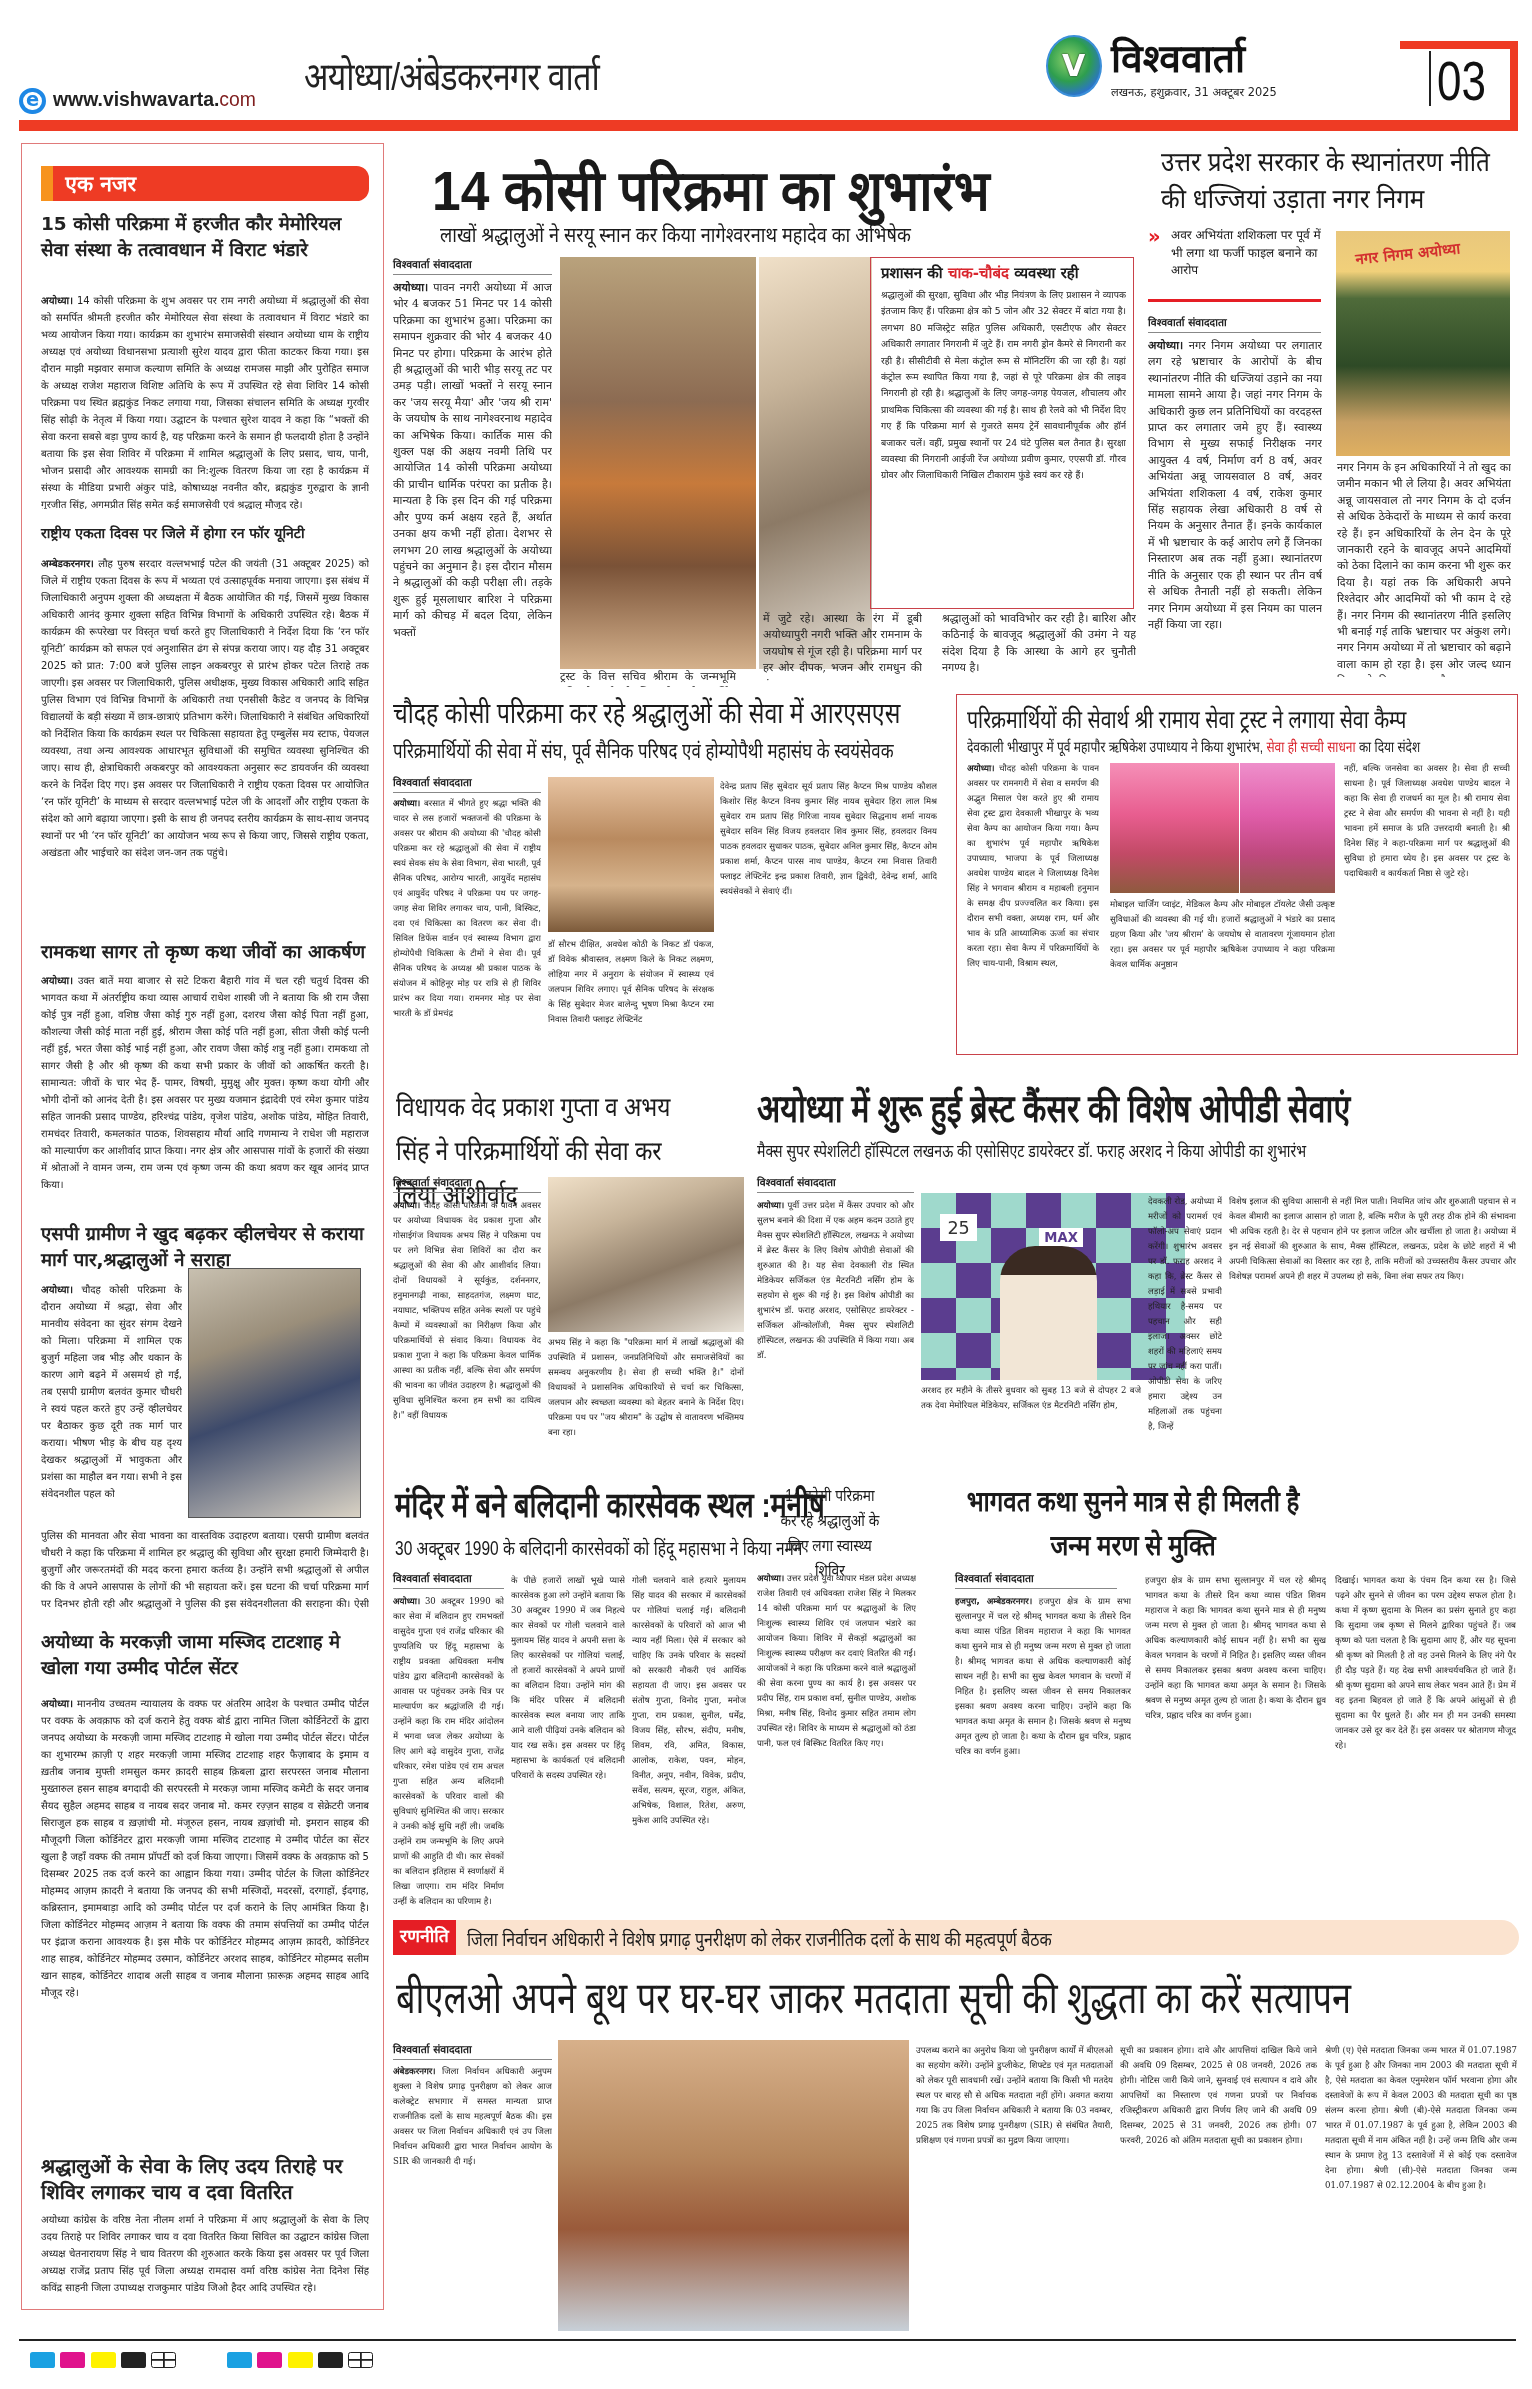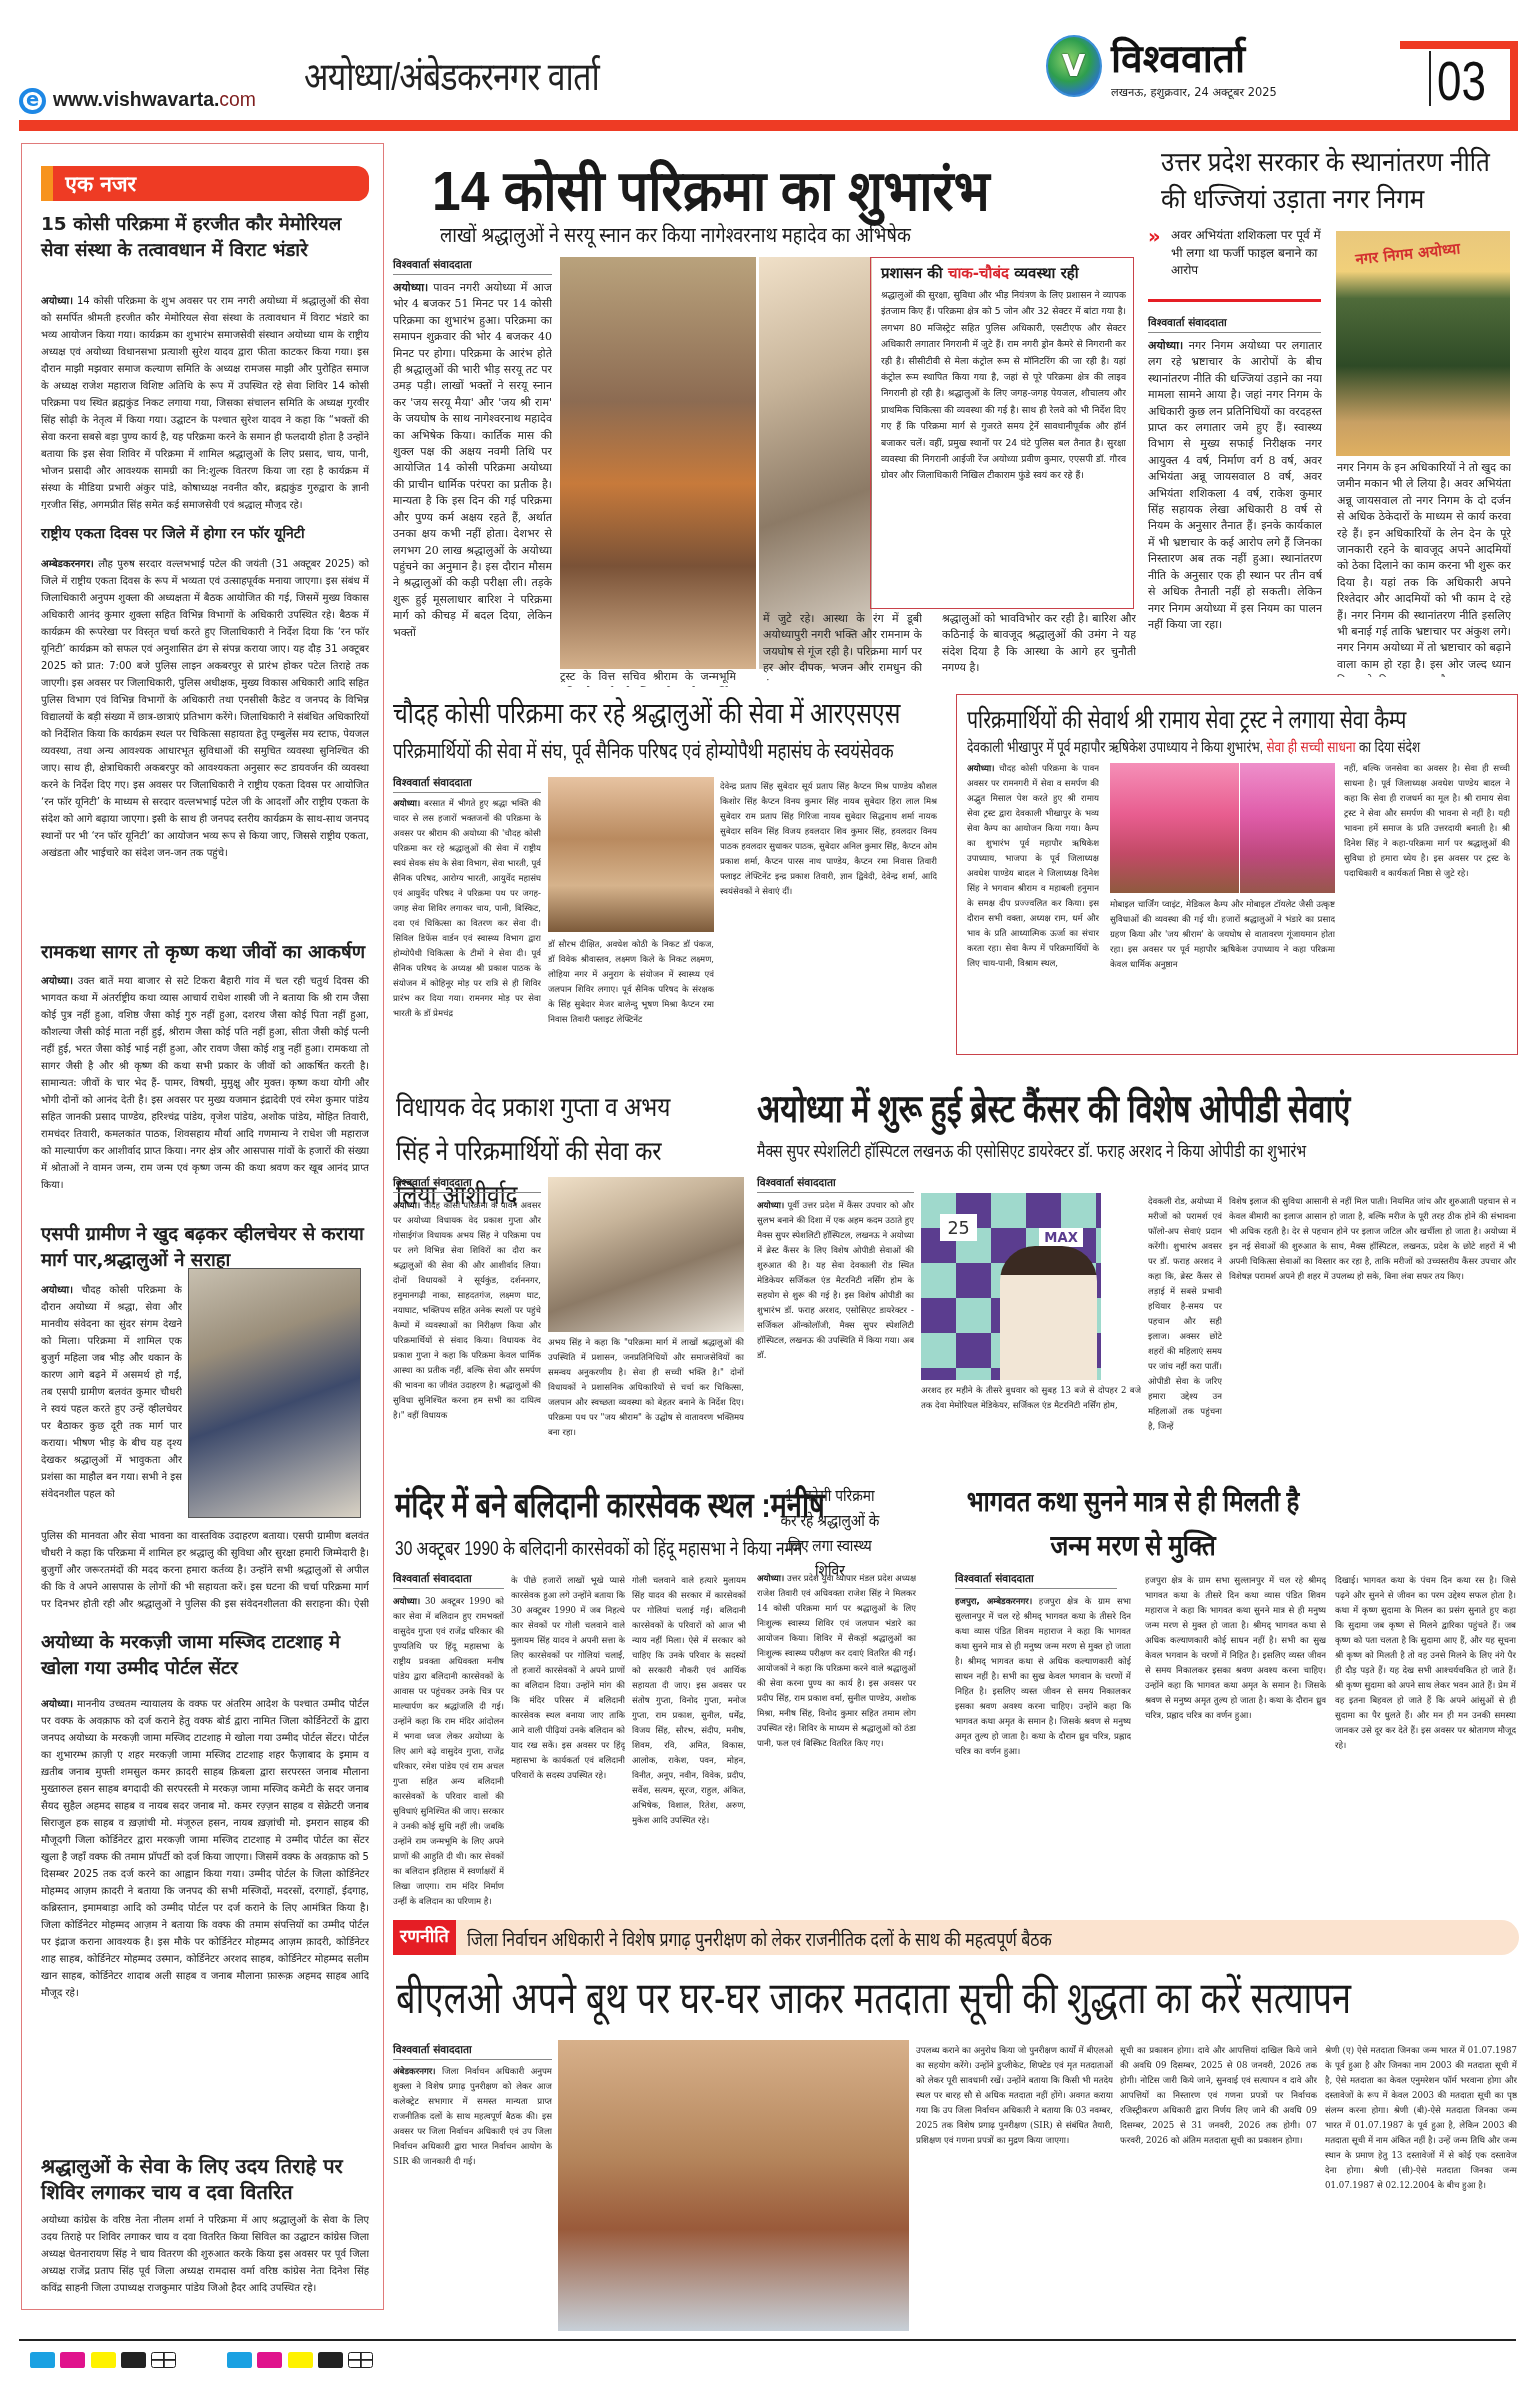--- a/index.html
+++ b/index.html
@@ -62,21 +62,21 @@
 </head>
 <body>
 
 <div class="abs ie-icon">e</div>
 <div class="abs site-url"><span>www.vishwavarta.</span><span class="dom">com</span></div>
 <div class="abs section-title">अयोध्या/अंबेडकरनगर वार्ता</div>
 <div class="abs brand-logo">
     <span>V</span>
   </div>
 <div class="abs brand-name">विश्ववार्ता</div>
-<div class="abs brand-date">लखनऊ,   हशुक्रवार, 24 अक्टूबर 2025</div>
+<div class="abs brand-date">लखनऊ,   हशुक्रवार, 31 अक्टूबर 2025</div>
 <div class="abs" id="page-box"></div>
 <div class="abs" id="page-num-divider"></div>
 <div class="abs page-number">03</div>
 <div class="abs" id="masthead-rule"></div>
 
 <div class="abs" id="sidebar"></div>
 <div class="abs ek-nazar">
     <span>एक नजर</span>
   </div>
 
@@ -144,21 +144,21 @@
 <div class="headline" style="left:396px;top:1085px;width:343px;font-size:26.4px;white-space:normal;line-height:44px;font-weight:normal;transform:scaleX(0.86);">विधायक वेद प्रकाश गुप्ता व अभय सिंह ने परिक्रमार्थियों की सेवा कर लिया आशीर्वाद</div>
 <div class="byline" style="left:393px;top:1175px;width:148px;">विश्ववार्ता संवाददाता</div>
 <div class="body" style="left:393px;top:1198px;width:148px;height:277px;font-size:8.5px;line-height:15px;"><b>अयोध्या।</b> <span>चौदह कोसी परिक्रमा के पावन अवसर पर अयोध्या विधायक वेद प्रकाश गुप्ता और गोसाईगंज विधायक अभय सिंह ने परिक्रमा पथ पर लगे विभिन्न सेवा शिविरों का दौरा कर श्रद्धालुओं की सेवा की और आशीर्वाद लिया। दोनों विधायकों ने सूर्यकुंड, दर्शननगर, हनुमानगढ़ी नाका, साहदतगंज, लक्ष्मण घाट, नयाघाट, भक्तिपथ सहित अनेक स्थलों पर पहुंचे कैम्पों में व्यवस्थाओं का निरीक्षण किया और परिक्रमार्थियों से संवाद किया। विधायक वेद प्रकाश गुप्ता ने कहा कि परिक्रमा केवल धार्मिक आस्था का प्रतीक नहीं, बल्कि सेवा और समर्पण की भावना का जीवंत उदाहरण है। श्रद्धालुओं की सुविधा सुनिश्चित करना हम सभी का दायित्व है।" वहीं विधायक</span></div>
 <div class="photo crowd2" style="left:548px;top:1177px;width:196px;height:155px;"></div>
 <div class="body" style="left:548px;top:1335px;width:196px;height:139px;font-size:8.5px;line-height:15px;">अभय सिंह ने कहा कि "परिक्रमा मार्ग में लाखों श्रद्धालुओं की उपस्थिति में प्रशासन, जनप्रतिनिधियों और समाजसेवियों का समन्वय अनुकरणीय है। सेवा ही सच्ची भक्ति है।" दोनों विधायकों ने प्रशासनिक अधिकारियों से चर्चा कर चिकित्सा, जलपान और स्वच्छता व्यवस्था को बेहतर बनाने के निर्देश दिए। परिक्रमा पथ पर "जय श्रीराम" के उद्घोष से वातावरण भक्तिमय बना रहा।</div>
 
 <div class="headline" style="left:757px;top:1080px;font-size:39px;transform:scaleX(0.78);">अयोध्या में शुरू हुई ब्रेस्ट कैंसर की विशेष ओपीडी सेवाएं</div>
 <div class="subhead" style="left:757px;top:1138px;font-size:17.6px;transform:scaleX(0.8);">मैक्स सुपर स्पेशलिटी हॉस्पिटल लखनऊ की एसोसिएट डायरेक्टर डॉ. फराह अरशद ने किया ओपीडी का शुभारंभ</div>
 <div class="byline" style="left:757px;top:1175px;width:157px;">विश्ववार्ता संवाददाता</div>
 <div class="body" style="left:757px;top:1198px;width:157px;height:280px;font-size:8.5px;line-height:15px;"><b>अयोध्या।</b> <span>पूर्वी उत्तर प्रदेश में कैंसर उपचार को और सुलभ बनाने की दिशा में एक अहम कदम उठाते हुए मैक्स सुपर स्पेशलिटी हॉस्पिटल, लखनऊ ने अयोध्या में ब्रेस्ट कैंसर के लिए विशेष ओपीडी सेवाओं की शुरुआत की है। यह सेवा देवकाली रोड स्थित मेडिकेयर सर्जिकल एंड मैटरनिटी नर्सिंग होम के सहयोग से शुरू की गई है। इस विशेष ओपीडी का शुभारंभ डॉ. फराह अरशद, एसोसिएट डायरेक्टर - सर्जिकल ऑन्कोलॉजी, मैक्स सुपर स्पेशलिटी हॉस्पिटल, लखनऊ की उपस्थिति में किया गया। अब डॉ.</span></div>
-<div class="photo maxbg" style="left:921px;top:1193px;width:180px;height:187px;">
+<div class="photo maxbg" style="left:921px;top:1193px;width:264px;height:187px;">
   <span style="position:absolute;left:19.4px;top:21px;background:#fff;padding:3.5px 7px;font-size:17.6px;color:#333;">25</span>
   <span style="position:absolute;left:118px;top:35px;background:#fff;padding:1.8px 5.3px;font-size:13.2px;font-weight:bold;color:#5b3d8f;">MAX</span>
   <div style="position:absolute;left:79px;top:53px;width:97px;height:134px;background:linear-gradient(#3a2a22 0 22%,#f2e6d6 22%);border-radius:35px 35px 0 0;"></div>
 </div>
 <div class="body" style="left:921px;top:1383px;width:220px;height:95px;font-size:8.5px;line-height:15px;">अरशद हर महीने के तीसरे बुधवार को सुबह 13 बजे से दोपहर 2 बजे तक देवा मेमोरियल मेडिकेयर, सर्जिकल एंड मैटरनिटी नर्सिंग होम,</div>
 <div class="body" style="left:1148px;top:1194px;width:74px;height:284px;font-size:8.5px;line-height:15px;">देवकली रोड, अयोध्या में मरीजों को परामर्श एवं फॉलो-अप सेवाएं प्रदान करेंगी। शुभारंभ अवसर पर डॉ. फराह अरशद ने कहा कि, ब्रेस्ट कैंसर से लड़ाई में सबसे प्रभावी हथियार है-समय पर पहचान और सही इलाज। अक्सर छोटे शहरों की महिलाएं समय पर जांच नहीं करा पातीं। ओपीडी सेवा के जरिए हमारा उद्देश्य उन महिलाओं तक पहुंचना है, जिन्हें</div>
 <div class="body" style="left:1229px;top:1194px;width:287px;height:284px;font-size:8.5px;line-height:15px;">विशेष इलाज की सुविधा आसानी से नहीं मिल पाती। नियमित जांच और शुरुआती पहचान से न केवल बीमारी का इलाज आसान हो जाता है, बल्कि मरीज के पूरी तरह ठीक होने की संभावना भी अधिक रहती है। देर से पहचान होने पर इलाज जटिल और खर्चीला हो जाता है। अयोध्या में इन नई सेवाओं की शुरुआत के साथ, मैक्स हॉस्पिटल, लखनऊ, प्रदेश के छोटे शहरों में भी अपनी चिकित्सा सेवाओं का विस्तार कर रहा है, ताकि मरीजों को उच्चस्तरीय कैंसर उपचार और विशेषज्ञ परामर्श अपने ही शहर में उपलब्ध हो सके, बिना लंबा सफर तय किए।</div>
 
 <div class="headline" style="left:395px;top:1480px;font-size:35px;transform:scaleX(0.78);">मंदिर में बने बलिदानी कारसेवक स्थल :मनीष</div>
 <div class="subhead" style="left:395px;top:1534px;font-size:19.4px;transform:scaleX(0.8);">30 अक्टूबर 1990 के बलिदानी कारसेवकों को हिंदू महासभा ने  किया नमन</div>

